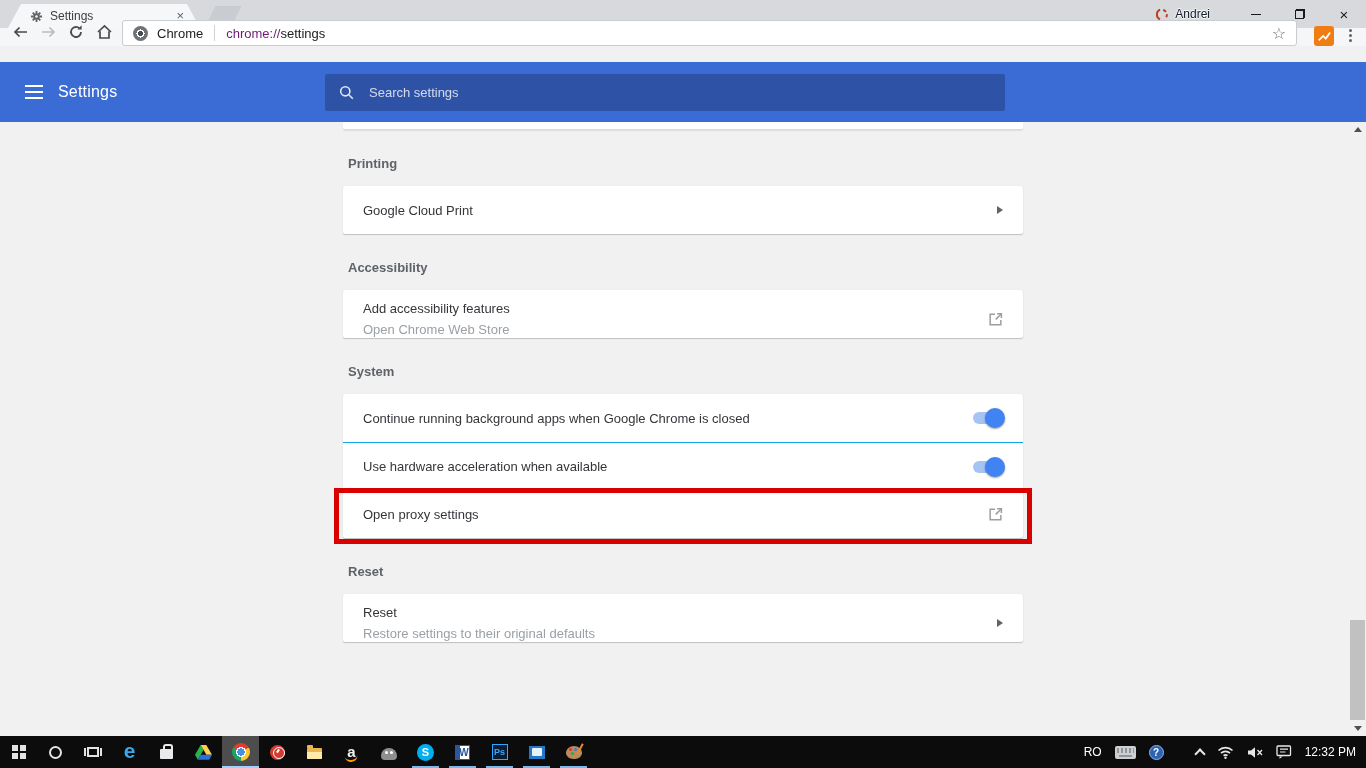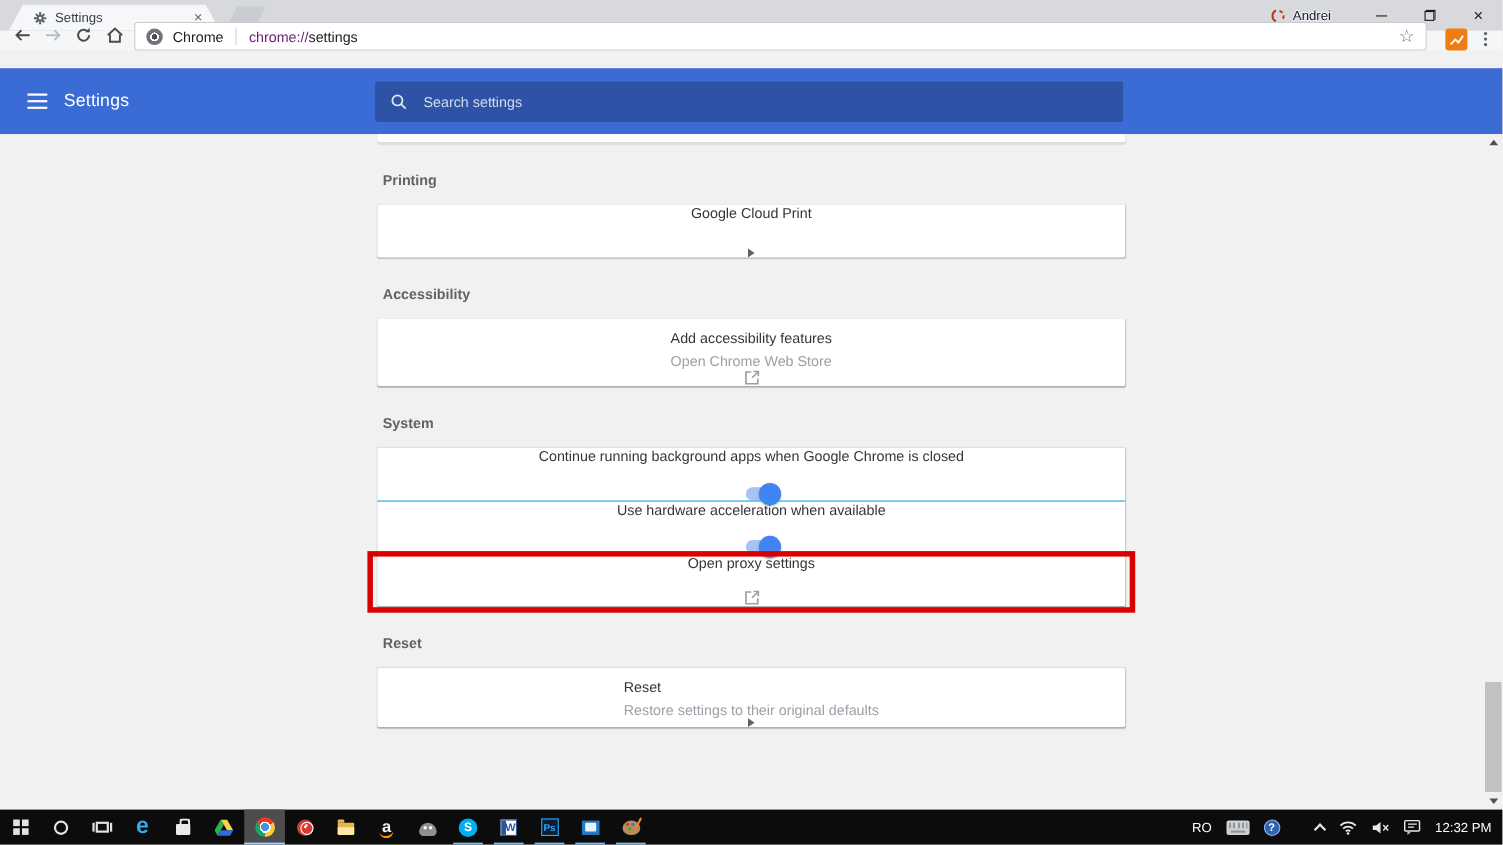--- a/index.html
+++ b/index.html
@@ -41,31 +41,31 @@
   .star { margin-left:auto; font-size:16px; color:#6b6f73; cursor:pointer; }
   .ext-icon { width:20px; height:20px; border-radius:3px; background:#ef7d13; display:flex; align-items:center; justify-content:center; margin:0 9px; cursor:pointer; flex:0 0 auto; }
   .menu-dots { display:flex; flex-direction:column; gap:2px; padding:4px 6px; cursor:pointer; }
   .menu-dots i { width:3px; height:3px; border-radius:50%; background:#5f6368; }
 
   
   .app-header { position:absolute; top:62px; left:0; right:0; height:60px; background:#3b6bd5; }
   .hamburger { position:absolute; left:25px; top:23px; width:18px; cursor:pointer; }
   .hamburger i { display:block; width:18px; height:2px; background:#fff; margin-bottom:4px; }
   .app-title { position:absolute; left:58px; top:50%; transform:translateY(-50%); color:#fff; font-size:16px; letter-spacing:.2px; }
-  .search-box { position:absolute; left:341px; top:12px; width:680px; height:37px; background:rgba(0,0,0,0.22); border-radius:2px; display:flex; align-items:center; padding:0 14px; }
+  .search-box { position:absolute; left:325px; top:12px; width:680px; height:37px; background:rgba(0,0,0,0.22); border-radius:2px; display:flex; align-items:center; padding:0 14px; }
   .search-box input { background:transparent; border:none; outline:none; color:#fff; font-size:13px; margin-left:13px; width:90%; font-family:"Liberation Sans",sans-serif; }
   .search-box input::placeholder { color:rgba(255,255,255,0.78); opacity:1; }
 
   
   .content { position:absolute; top:122px; left:0; right:0; height:614px; background:#f1f1f1; }
   .column { position:absolute; left:343px; top:0; width:680px; }
   .stub-card { height:8px; background:#fff; border-bottom:1px solid #dcdcdc; border-radius:0 0 2px 2px; box-shadow:0 1px 1px rgba(0,0,0,.08); }
   .section-heading { margin:26px 0 14px; padding-left:5px; font-size:13px; font-weight:bold; color:#5f6368; line-height:16px; }
   .card { background:#fff; border-radius:2px; box-shadow:0 1px 1px rgba(0,0,0,.2), 0 0 1px rgba(0,0,0,.1); }
-  .row { display:flex; align-items:center; min-height:48px; padding:0 20px; position:relative; cursor:pointer;flex-direction:column; }
+  .row { display:flex; align-items:center; min-height:48px; padding:0 20px; position:relative; cursor:pointer; }
   .row + .row { border-top:1px solid #0ea5e9; }
   .row-text { flex:1; }
   .row-title { display:block; font-size:13px; color:#35363a; }
   .row-sub { display:block; font-size:13px; color:#9aa0a6; margin-top:6px; }
   .row.two-line { padding-top:10px; padding-bottom:0; }
   .arrow-glyph { width:0; height:0; border-left:6px solid #5f6368; border-top:4px solid transparent; border-bottom:4px solid transparent; }
   .toggle { position:relative; width:30px; height:12px; border-radius:7px; background:#b9bdc1; margin-left:20px; flex:0 0 auto; cursor:pointer; }
   .toggle .knob { position:absolute; top:-4px; left:-2px; width:20px; height:20px; border-radius:50%; background:#fafafa; box-shadow:0 1px 2px rgba(0,0,0,.4); }
   .toggle.on { background:#a5c4f3; }
   .toggle.on .knob { left:auto; right:-2px; background:#4183f2; }

